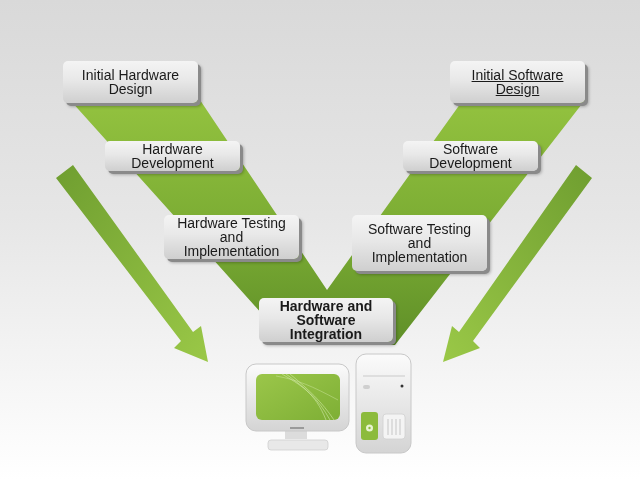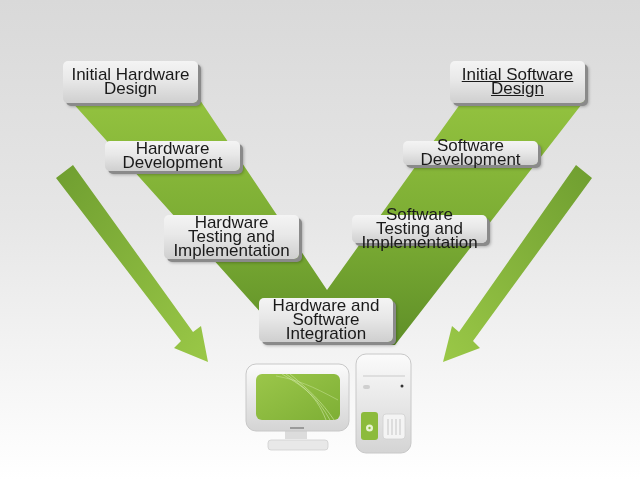--- a/index.html
+++ b/index.html
@@ -9,21 +9,21 @@
     font-family: "Liberation Sans", sans-serif;
   }
   #diagram-svg { position: absolute; left: 0; top: 0; }
   .box {
     position: absolute;
     background: linear-gradient(to bottom, #f4f4f4 0%, #e8e8e8 45%, #cfcfcf 100%);
     border-radius: 5px;
     box-shadow: 3px 3px 0 #8a8a8a, 4px 4px 3px rgba(0,0,0,0.25);
     display: flex; align-items: center; justify-content: center;
     text-align: center;
-    font-size: 17px; color: #1a1a1a; line-height: 14px;
+    font-size: 14px; color: #1a1a1a; line-height: 14px;
     box-sizing: border-box; padding: 0 6px;
   }
   .box span { white-space: pre-line; }
 </style>
 </head>
 <body>
 
 <svg id="diagram-svg" width="640" height="480" viewBox="0 0 640 480">
   <defs>
     <linearGradient id="bandGrad" x1="0" y1="0" x2="0" y2="1">
@@ -94,24 +94,24 @@
   <span>Hardware Development</span>
 </div>
 <div class="box" style="left:164px; top:215px; width:135px; height:44px;">
   <span>Hardware Testing and
 Implementation</span>
 </div>
 
 <div class="box" style="left:450px; top:61px; width:135px; height:42px;text-decoration:underline;">
   <span>Initial Software Design</span>
 </div>
-<div class="box" style="left:403px; top:141px; width:135px; height:24px;text-align:center;">
+<div class="box" style="left:403px; top:141px; width:135px; height:30px;text-align:center;">
   <span>Software Development</span>
 </div>
-<div class="box" style="left:352px; top:215px; width:135px; height:28px;">
+<div class="box" style="left:352px; top:215px; width:135px; height:56px;">
   <span>Software Testing and
 Implementation</span>
 </div>
 
-<div class="box" style="left:259px; top:298px; width:134px; height:44px;">
+<div class="box" style="left:259px; top:298px; width:134px; height:44px;font-weight:bold;">
   <span>Hardware and Software
 Integration</span>
 </div>
 
 </body></html>

